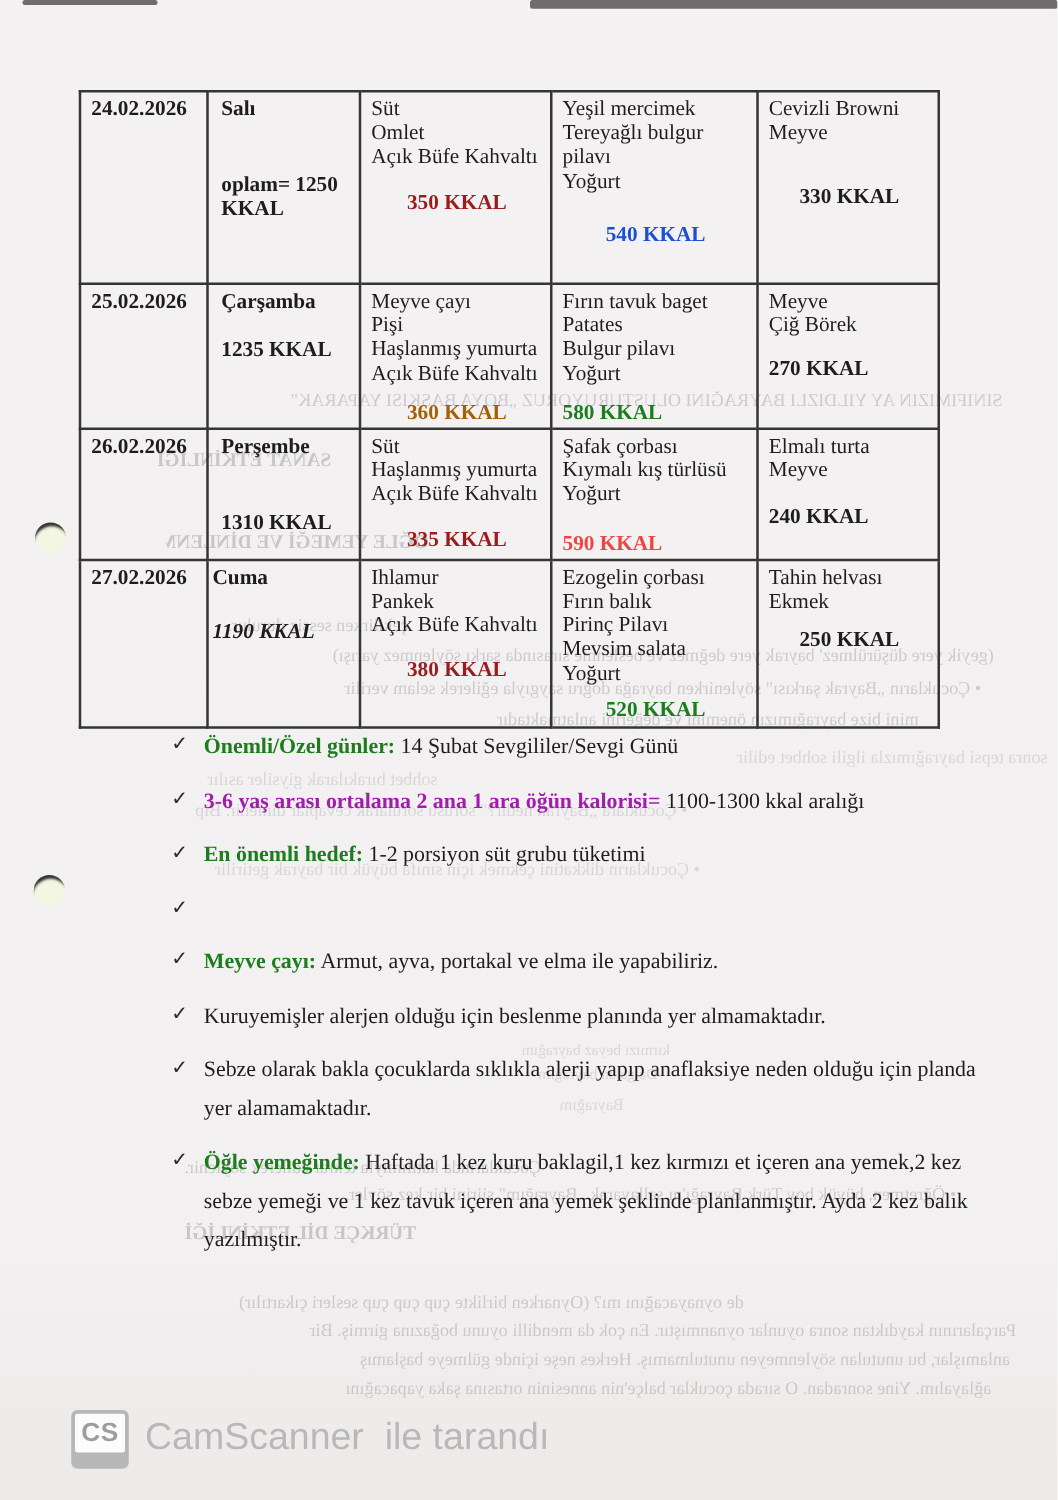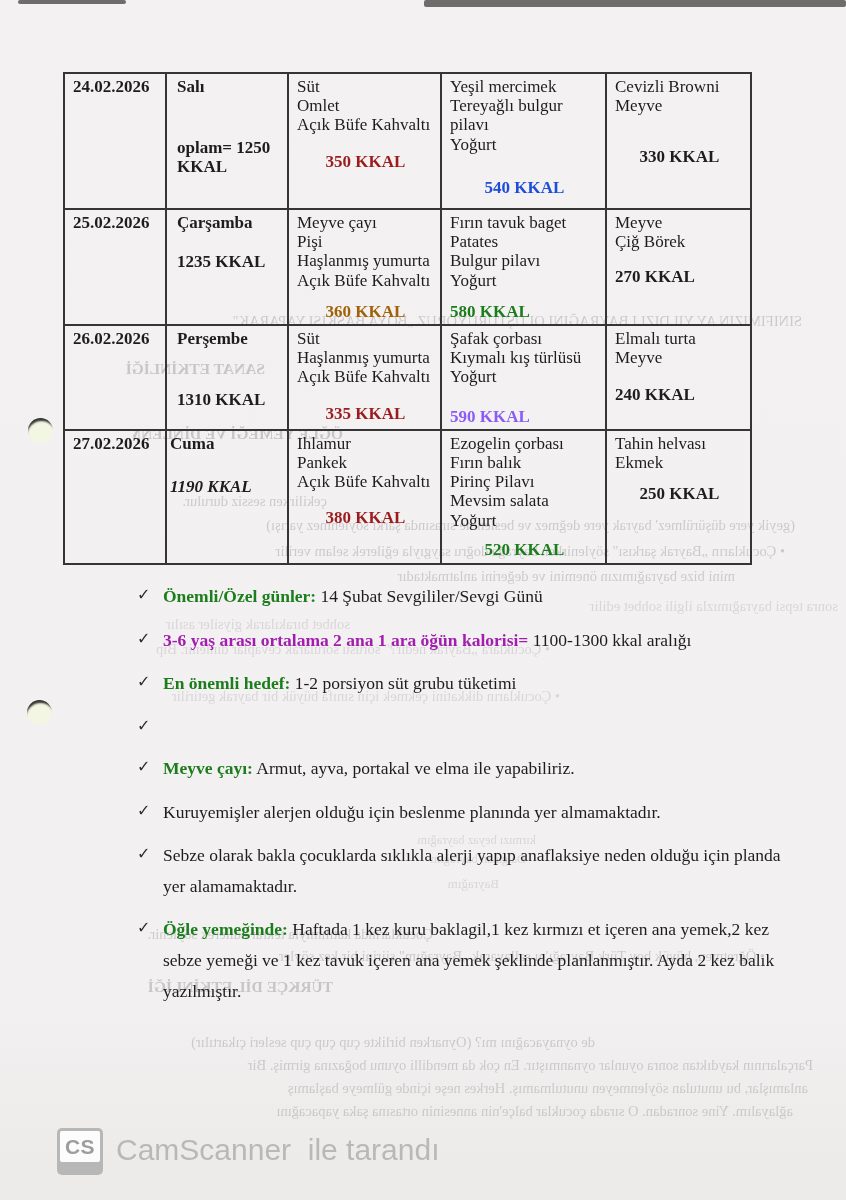--- a/index.html
+++ b/index.html
@@ -74,21 +74,21 @@
 
 <table class="menu">
   <colgroup>
       <col style="width:102px">
       <col style="width:122px">
       <col style="width:153px">
       <col style="width:165px">
       <col style="width:145px">
     </colgroup>
   <tbody>
-      <tr style="height:136px;">
+      <tr style="height:154px;">
     <td><span class="b">24.02.2026</span></td>
     <td style="padding-left:10px;">
           <div class="b">Salı</div>
         <div class="day-total" style="margin-top:42px;">oplam= 1250
 KKAL</div>
         </td>
     <td>
           <div class="meals">Süt
 Omlet
 Açık Büfe Kahvaltı</div>
@@ -142,21 +142,21 @@
     <td>
           <div class="meals">Süt
 Haşlanmış yumurta
 Açık Büfe Kahvaltı</div>
         <div class="kc kc-c" style="color:#9b1c1c;margin-top:17px;">335 KKAL</div>
         </td>
     <td>
           <div class="meals">Şafak çorbası
 Kıymalı kış türlüsü
 Yoğurt</div>
-        <div class="kc" style="color:#8b5cf6;margin-top:20px;">590 KKAL</div>
+        <div class="kc" style="color:#ef4444;margin-top:20px;">590 KKAL</div>
         </td>
     <td>
           <div class="meals">Elmalı turta
 Meyve</div>
         <div class="kc" style="margin-top:18px;">240 KKAL</div>
         </td>
   </tr>
   <tr style="height:134px;">
     <td><span class="b">27.02.2026</span></td>
     <td style="padding-left:3px;">

